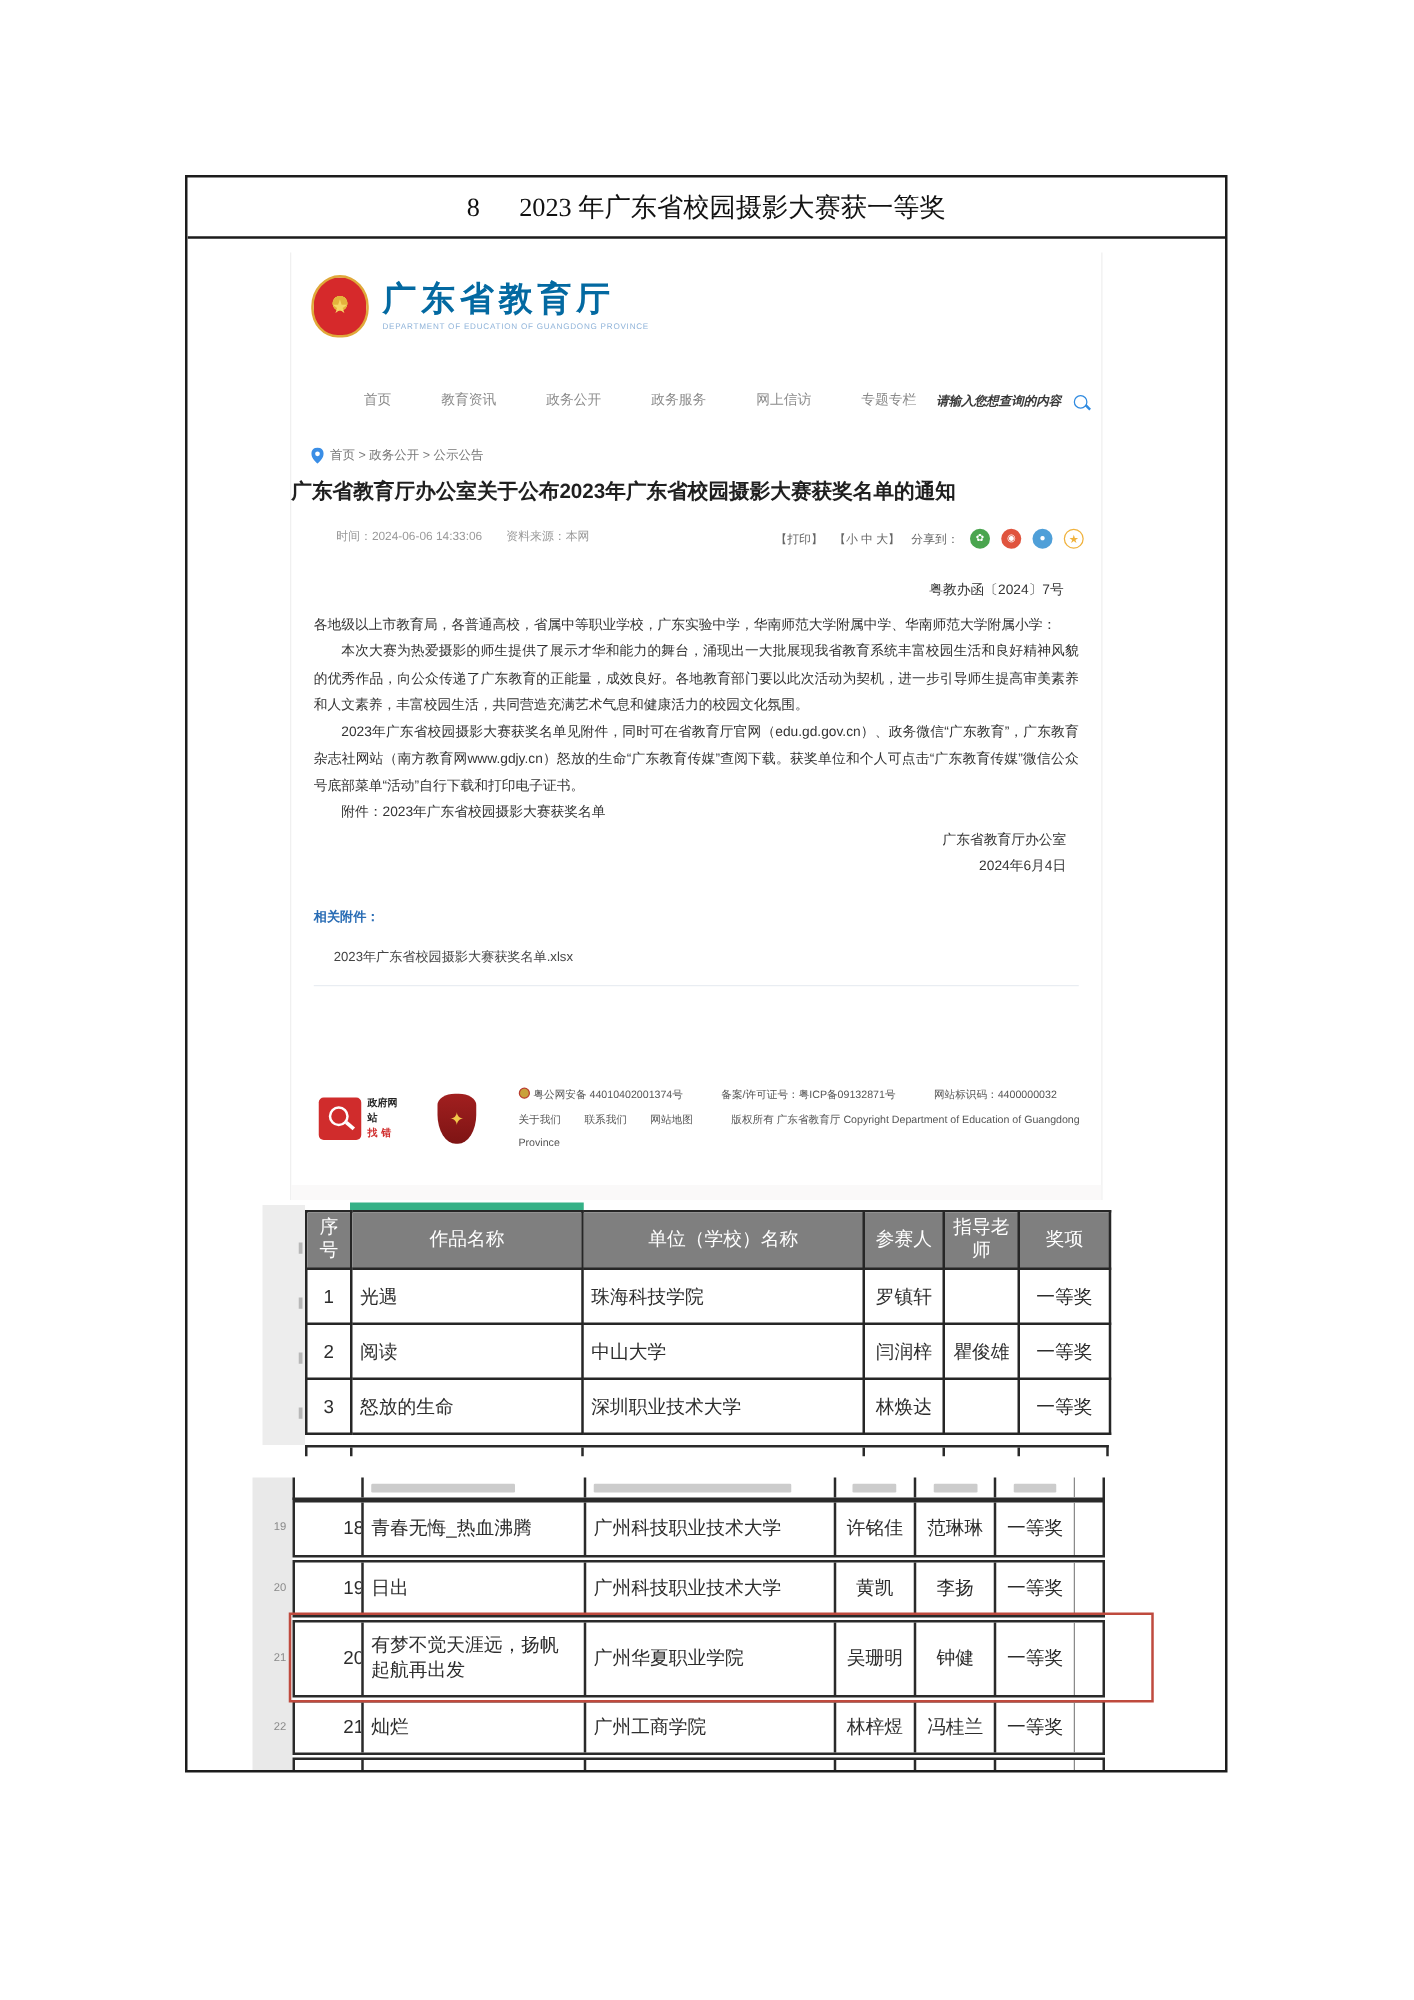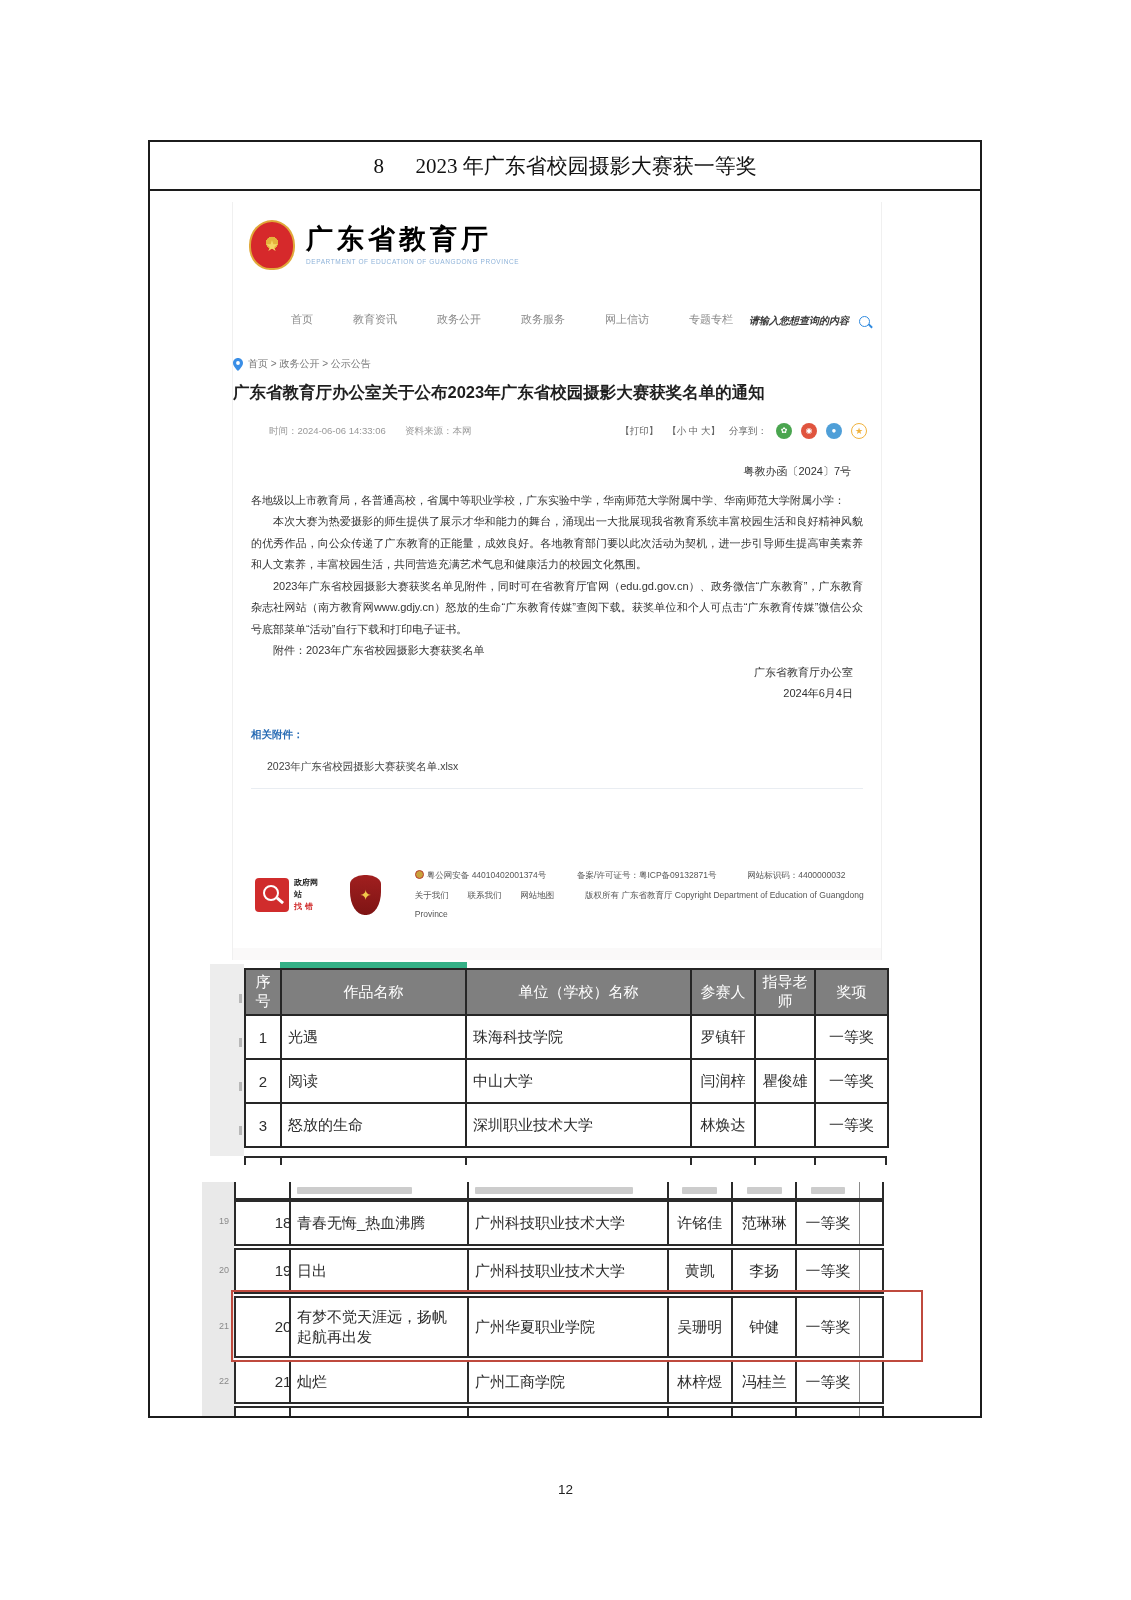--- a/index.html
+++ b/index.html
@@ -13,36 +13,36 @@
          font-family:"Liberation Serif","DejaVu Serif",serif;font-size:21px;color:#111;white-space:pre;}
   
   .webpage{position:absolute;left:82px;top:60px;width:648px;height:758px;background:#fff;
            border-left:1px solid #f0f0f0;border-right:1px solid #f0f0f0;font-size:11px;}
   .wp-header{position:absolute;top:18px;left:16px;display:flex;align-items:center;}
   .emblem{width:46px;height:50px;border-radius:50% 50% 46% 46%;
           background:radial-gradient(circle at 50% 45%,#e4b33c 0 18%,#d6292b 19% 72%,#c21f22 100%);
           border:2px solid #e0a93a;box-sizing:border-box;display:flex;align-items:center;justify-content:center;}
   .emblem .star{color:#f6d766;font-size:15px;line-height:1;}
   .wp-title-block{margin-left:11px;}
-  .wp-site-name{font-size:27px;font-weight:bold;color:#000000;letter-spacing:4px;line-height:1.1;}
+  .wp-site-name{font-size:27px;font-weight:bold;color:#0369a1;letter-spacing:4px;line-height:1.1;}
   .wp-site-en{font-size:6.5px;color:#8fb3d9;letter-spacing:.6px;margin-top:4px;}
   .wp-nav{position:absolute;top:110px;left:58px;display:flex;gap:40px;font-size:11px;color:#8a8a8a;}
   .wp-nav span{cursor:pointer;}
   .wp-search{position:absolute;top:112px;left:516px;display:flex;align-items:center;}
   .wp-search-text{font-size:10px;font-weight:bold;color:#3a3a3a;font-style:italic;}
   .mag{position:relative;width:9px;height:9px;border:1.5px solid #2f8ae0;border-radius:50%;margin-left:10px;}
   .mag::after{content:"";position:absolute;width:5px;height:1.5px;background:#2f8ae0;
               transform:rotate(45deg);right:-4px;bottom:-1px;}
-  .wp-breadcrumb{position:absolute;top:155px;left:0;display:flex;align-items:center;
+  .wp-breadcrumb{position:absolute;top:155px;left:16px;display:flex;align-items:center;
                  font-size:10px;color:#777;}
   .pin{margin-right:5px;display:inline-block;}
   .wp-art-title{position:absolute;top:180px;left:0;width:100%;text-align:left;
                 font-size:16.5px;font-weight:bold;color:#1f1f1f;}
   .wp-meta{position:absolute;top:221px;left:36px;right:14px;display:flex;justify-content:space-between;
-           align-items:center;font-size:9.5px;color:#999;}
+           font-size:9.5px;color:#999;}
   .wp-meta-right{display:flex;align-items:center;gap:9px;color:#666;}
   .share-ic{width:16px;height:16px;border-radius:50%;display:inline-flex;align-items:center;
             justify-content:center;font-size:8px;color:#fff;line-height:1;}
   .share-wechat{background:#4aa54f;}
   .share-weibo{background:#e0543e;}
   .share-qq{background:#4f9fd8;}
   .share-star{background:#fff;border:1.5px solid #f0b23d;color:#f0b23d;box-sizing:border-box;font-size:9px;}
   .wp-docno{position:absolute;top:262px;right:30px;font-size:11px;color:#333;}
   .wp-body{position:absolute;top:288px;left:18px;right:18px;line-height:1.95;text-align:justify;color:#333;}
   .wp-body p{margin:0;}
@@ -351,14 +351,13 @@
       <div class="cell c2" style="align-items:flex-end"></div>
       <div class="cell c3" style="align-items:flex-end"></div>
       <div class="cell c4" style="align-items:flex-end"></div>
       <div class="cell c5" style="align-items:flex-end"></div>
       <div class="cell c6"></div>
     </div>
 
     <div class="red-box"></div>
   </div>
 
-  <div class="page-num">12</div>
 </div>
 
 </body></html>

